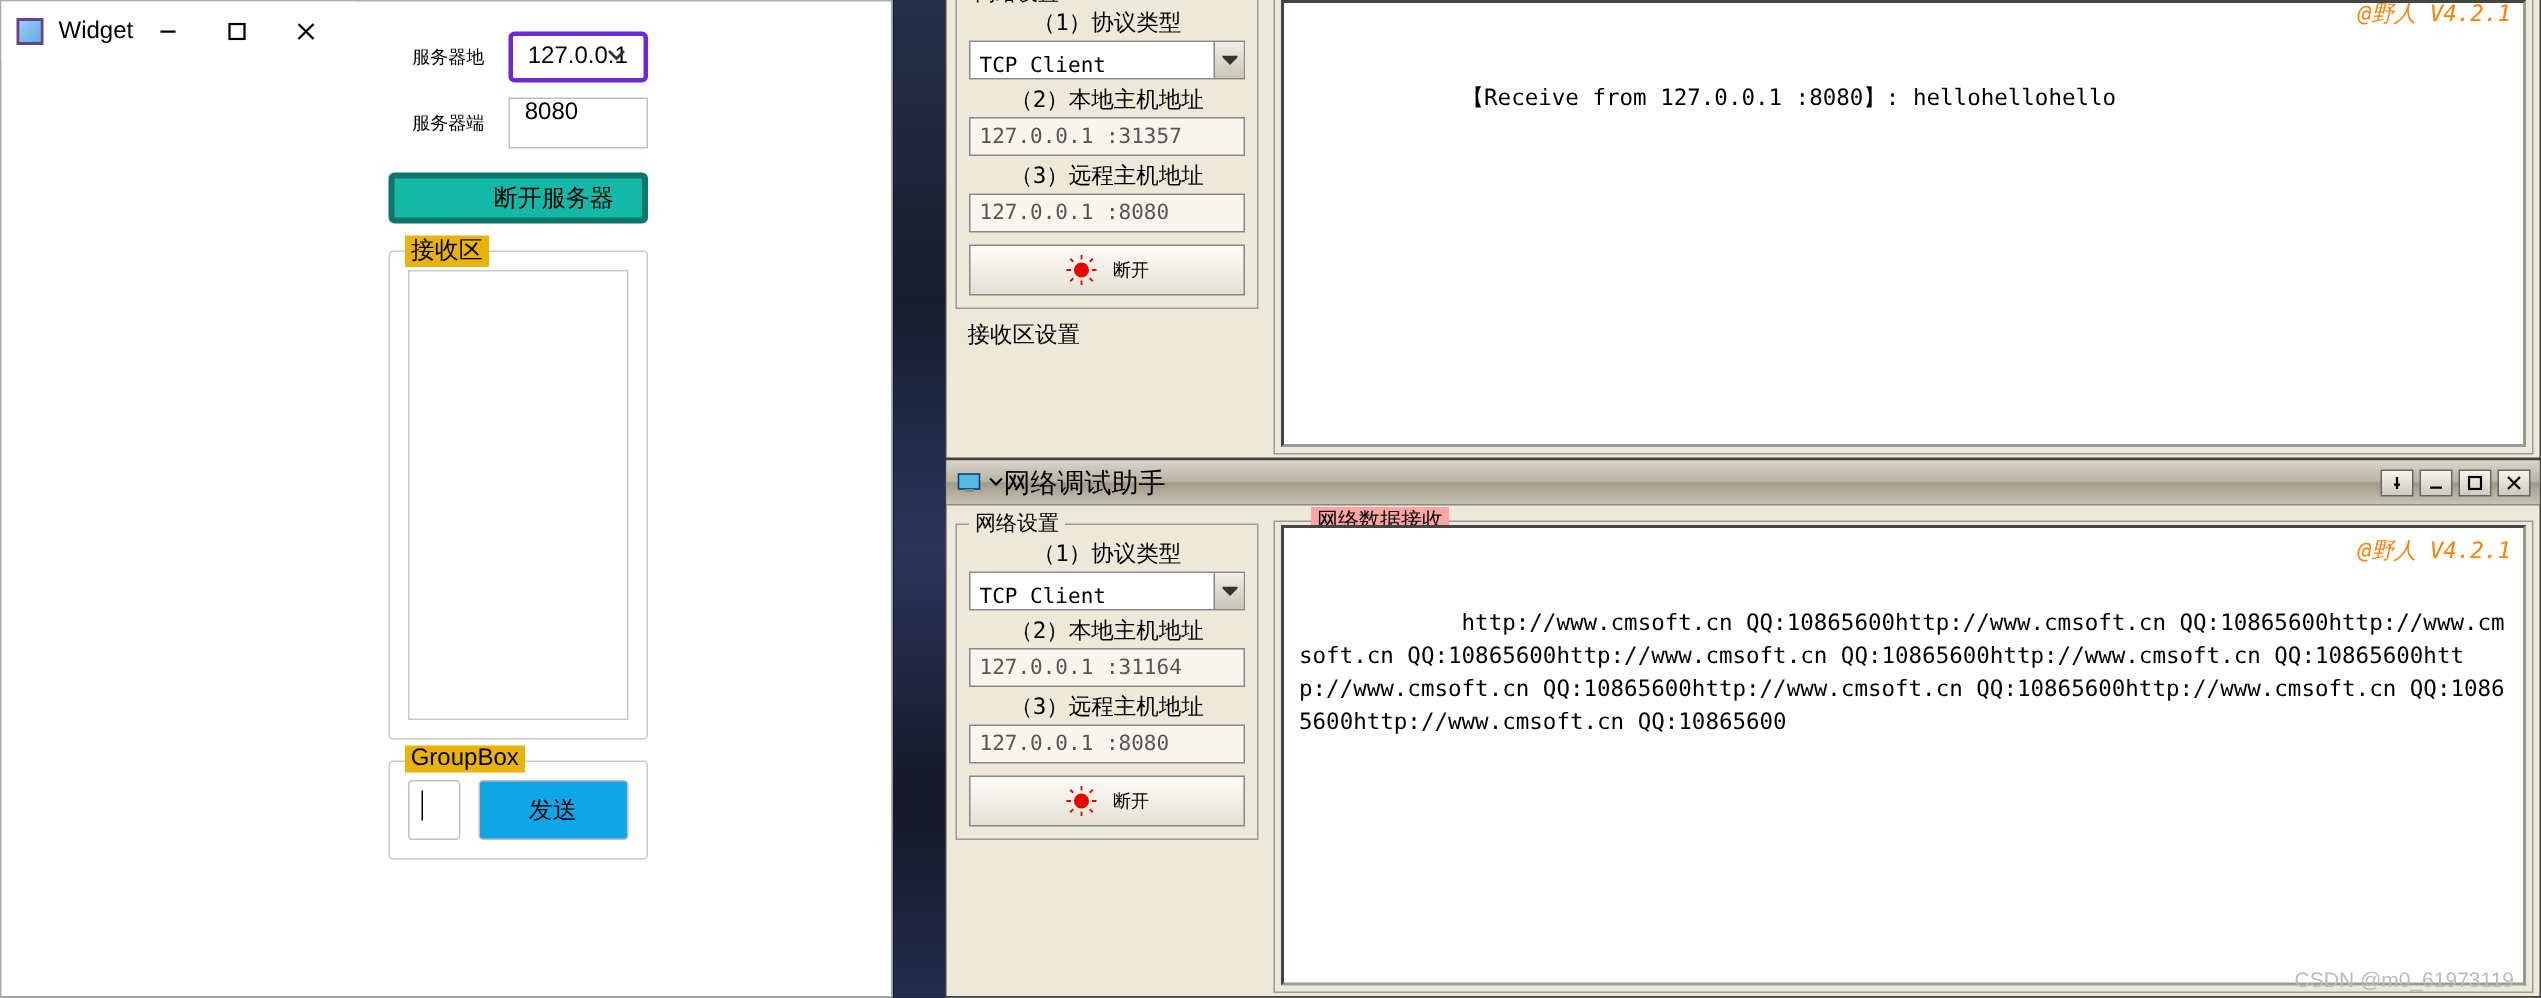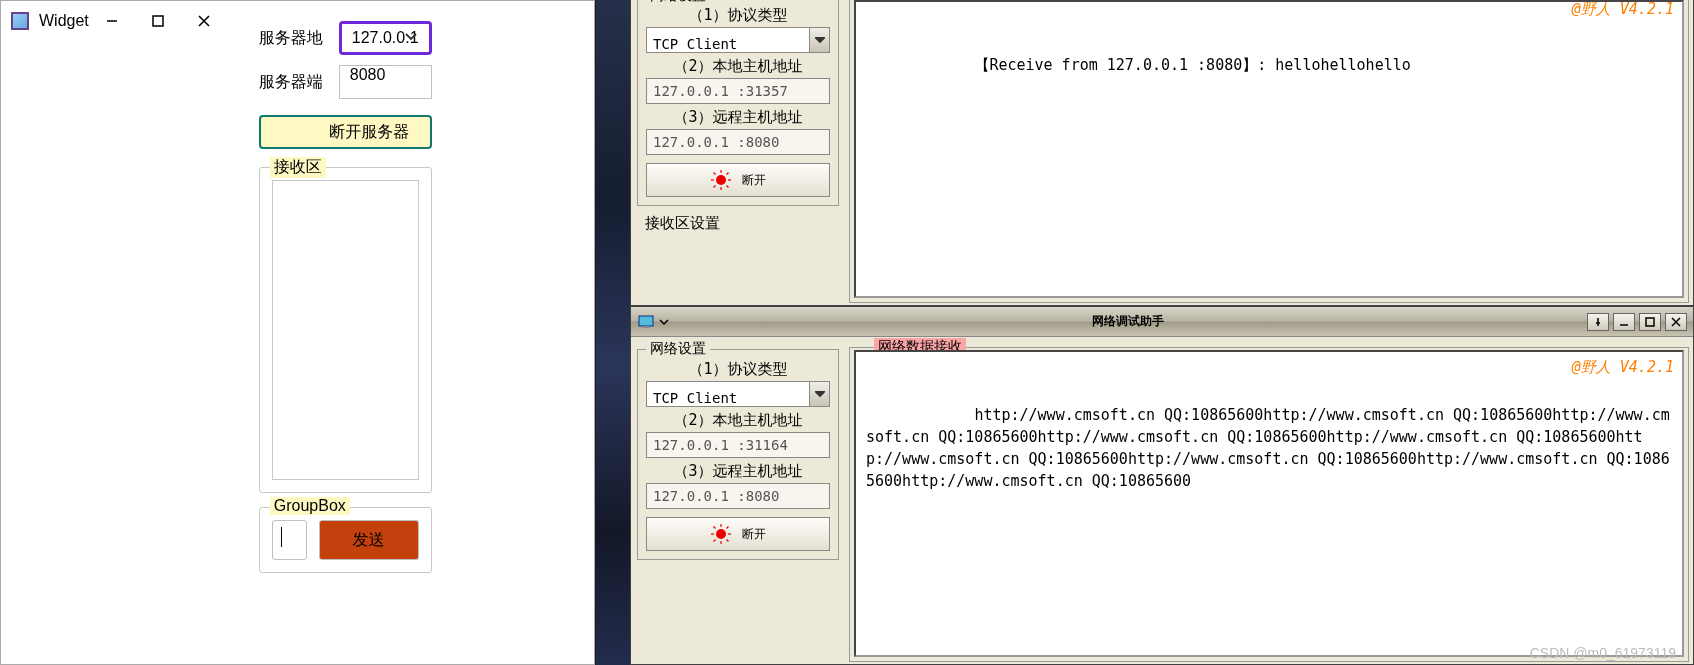--- a/index.html
+++ b/index.html
@@ -8,50 +8,50 @@
 
 .widget-window { position: absolute; left: 0; top: 0; width: 595px; height: 665px; background: #fff; border: 1px solid #aaa; display: flex; flex-direction: row; }
 .widget-titlebar { height: 40px; display: flex; align-items: center; padding: 0 10px; background: #fff; }
 .widget-titlebar .app-icon { width: 18px; height: 18px; margin-right: 10px; border: 2px solid #648; background: linear-gradient(135deg,#9cf,#6ad); }
 .widget-titlebar .title { flex: 1; font-size: 16px; }
 .win-btn { width: 46px; height: 30px; display: flex; align-items: center; justify-content: center; cursor: pointer; }
 .win-btn svg { width: 12px; height: 12px; stroke: #000; stroke-width: 1.5; fill: none; }
 
 .widget-body { padding: 20px 22px 0 22px; }
 .form-row { display: flex; align-items: center; margin-bottom: 10px; }
-.form-row .lbl { width: 80px; font-size: 16px; }
+.form-row .lbl { width: 80px; font-size: 12px; text-align: center; }
 .combo { flex: 1; height: 34px; border: 3px solid #6d28d9; border-radius: 4px; display: flex; align-items: center; padding: 0 10px; font-size: 16px; background: #fff; position: relative; }
 .combo .chev { position: absolute; right: 10px; }
 .combo .chev svg { width: 16px; height: 16px; stroke: #333; stroke-width: 1.8; fill: none; }
 .txt { flex: 1; height: 34px; border: 1px solid #c0c0c0; border-radius: 0; padding: 0 10px; font-size: 16px; background: #fff; }
 
-.big-btn { width: 100%; height: 34px; border: 2px solid #0f766e; border-radius: 4px; background: #fef9c3; font-size: 16px; cursor: pointer; margin-top: 6px; margin-bottom: 18px; padding-left: 48px; }
+.big-btn { width: 100%; height: 34px; border: 4px solid #0f766e; border-radius: 4px; background: #14b8a6; font-size: 16px; cursor: pointer; margin-top: 6px; margin-bottom: 18px; padding-left: 48px; }
 
 .group { border: 1px solid #c8c8c8; border-radius: 3px; position: relative; padding: 12px; margin-bottom: 14px; }
-.group-title { position: absolute; top: -11px; left: 10px; background: #fef9c3; padding: 0 4px; font-size: 16px; }
+.group-title { position: absolute; top: -11px; left: 10px; background: #eab308; padding: 0 4px; font-size: 16px; }
 .recv-area { height: 300px; border: 1px solid #c8c8c8; background: #fff; width: 100%; }
 .send-row { display: flex; align-items: flex-start; gap: 12px; }
 .send-input { flex: 1; height: 40px; border: 1px solid #c0c0c0; border-radius: 3px; padding: 6px 8px; font-size: 16px; }
 .send-input::after { content:""; }
 .cursor-pipe { display:inline-block; width:1px; height:20px; background:#000; vertical-align:middle; }
-.send-btn { width: 100px; height: 40px; border: 1px solid #c0c0c0; background: #c2410c; border-radius: 3px; font-size: 16px; }
+.send-btn { width: 100px; height: 40px; border: 1px solid #c0c0c0; background: #0ea5e9; border-radius: 3px; font-size: 16px; }
 
 
 .desktop-strip { position: absolute; left: 596px; top: 0; width: 34px; height: 665px; background: linear-gradient(180deg,#26304a,#151d30 30%,#2b355a 55%,#131828 80%,#222c4c); }
 
 
 .assist { position: absolute; background: #ece9d8; border: 1px solid #404040; font-family: "SimSun","Microsoft YaHei",monospace; }
 .assist-top { left: 630px; top: -6px; width: 1064px; height: 312px; }
 .assist-bot { left: 630px; top: 306px; width: 1064px; height: 359px; }
 
 .assist-titlebar { height: 30px; background: linear-gradient(180deg,#d8d4c8,#b8b4a4 48%,#a09a88 52%,#c8c2b0); border-bottom: 1px solid #888; display: flex; align-items: center; padding: 0 6px; }
 .assist-titlebar .ticon { width: 18px; height: 18px; margin-right:4px; }
 .assist-titlebar .ticon svg { width:18px; height:18px; }
 .assist-titlebar .tchev svg{ width:10px;height:10px;stroke:#000;stroke-width:1.5;fill:none;}
-.assist-titlebar .t-title { flex: 1; text-align: center; font-size: 12px; font-weight: bold; color: #000; }
+.assist-titlebar .t-title { flex: 1; font-size: 18px; font-weight: normal; color: #000; }
 .assist-titlebar .t-btns { display: flex; gap: 4px; }
 .assist-titlebar .t-btn { width: 22px; height: 18px; background: linear-gradient(180deg,#f5f3ec,#cfcabd); border: 1px solid #666; display:flex;align-items:center;justify-content:center; cursor:pointer;}
 .assist-titlebar .t-btn svg{width:10px;height:10px;stroke:#000;stroke-width:1.5;fill:none;}
 
 .assist-content { display: flex; height: calc(100% - 30px); }
 .assist-top .assist-content { height: 100%; }
 .assist-left { width: 214px; border-right: 0; padding: 4px 6px; }
 .assist-right { flex: 1; position: relative; padding: 2px 4px; }
 
 .fs { border: 1px solid #999; padding-top: 6px; padding-bottom: 8px; margin-bottom: 4px; position: relative; background: #ece9d8; }

